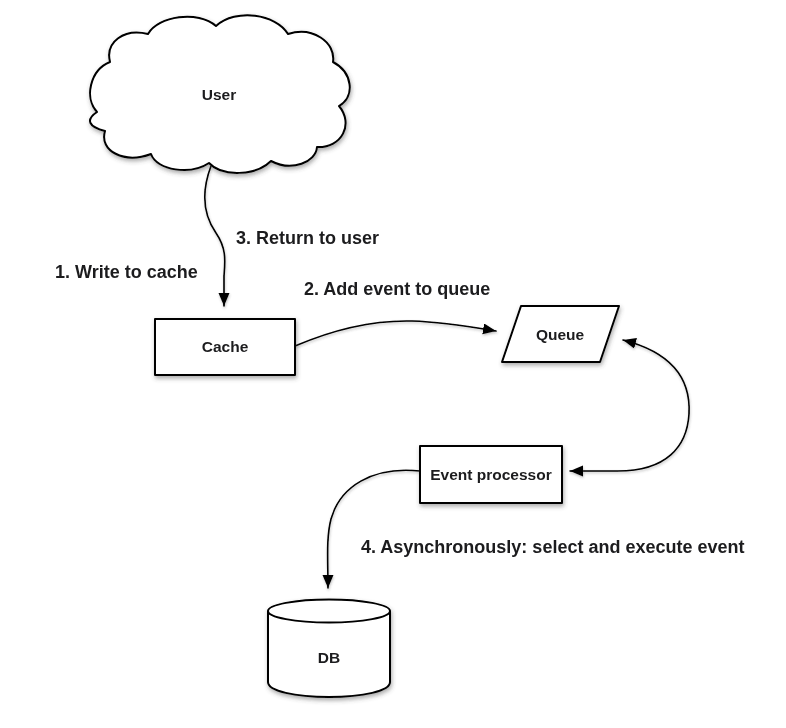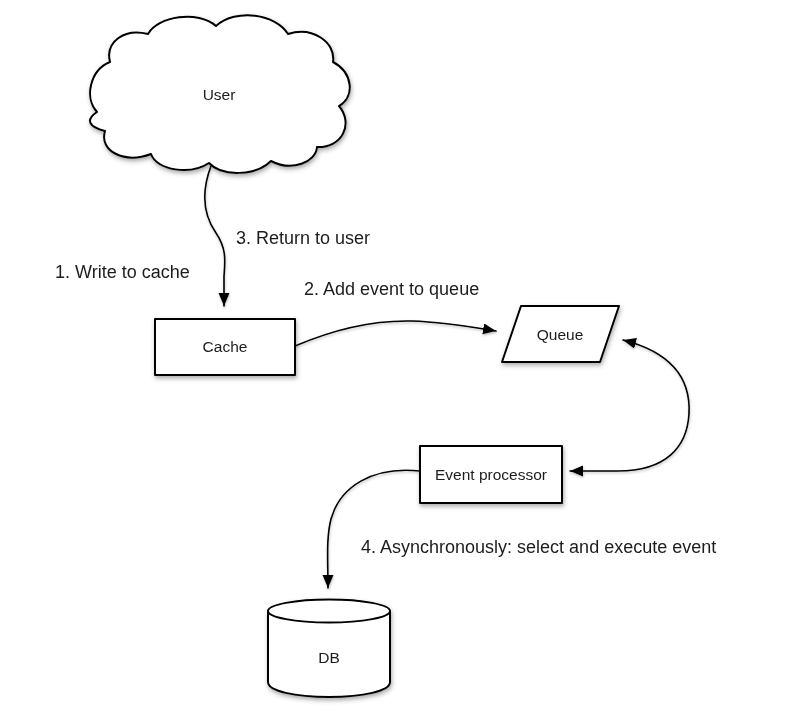--- a/index.html
+++ b/index.html
@@ -7,20 +7,21 @@
     padding: 0;
     background: #ffffff;
     font-family: "Liberation Sans", sans-serif;
   }
   #canvas {
     position: relative;
     width: 786px;
     height: 728px;
     background: #ffffff;
     overflow: hidden;
+    font-weight: bold;
   }
   svg { display: block; }
   .shape {
     fill: #ffffff;
     stroke: #000000;
     stroke-width: 2;
     stroke-linejoin: round;
   }
   .edge {
     fill: none;

